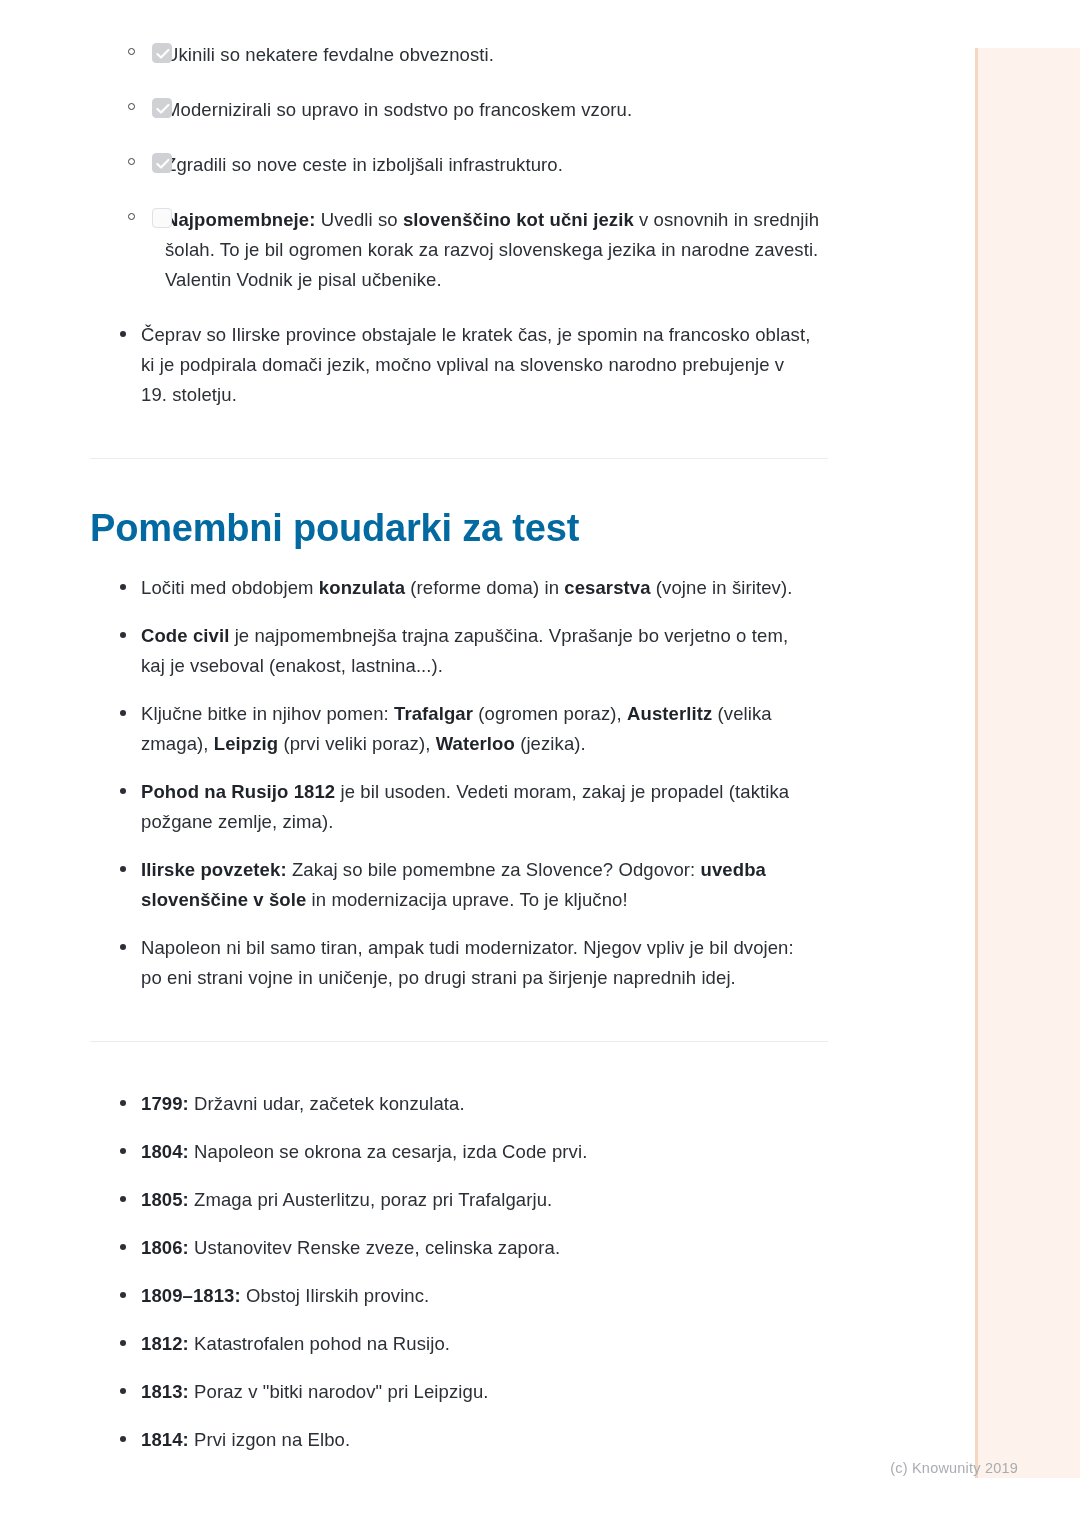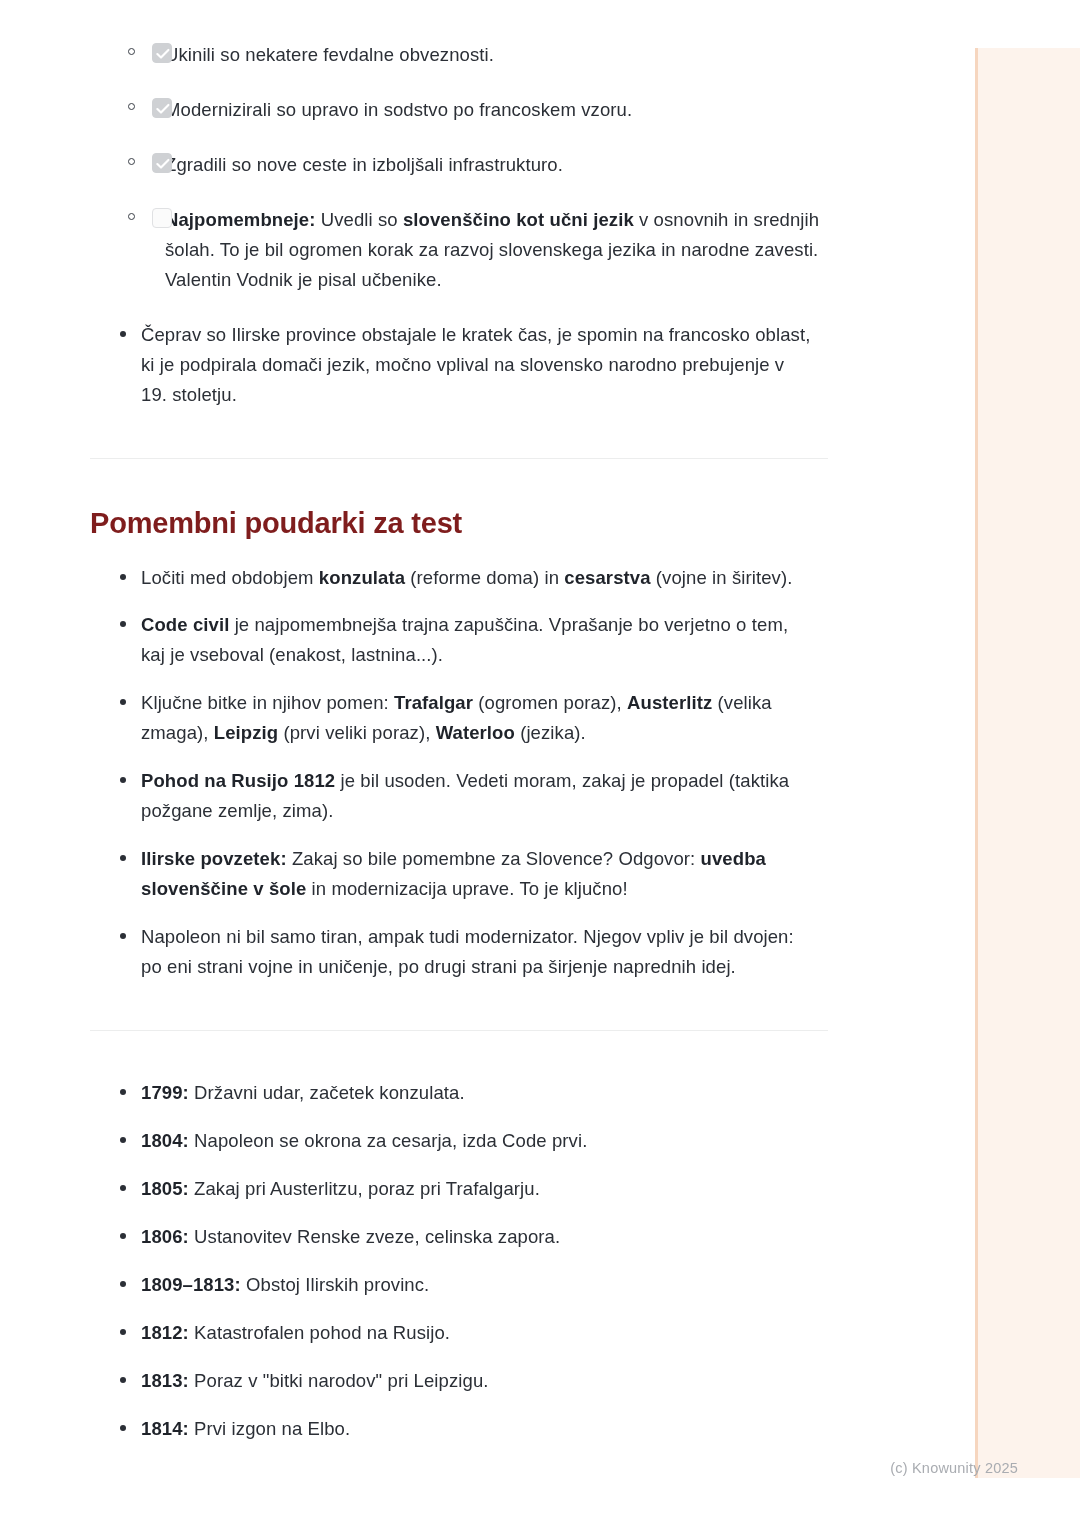--- a/index.html
+++ b/index.html
@@ -115,22 +115,22 @@
     display: block;
     position: absolute;
     left: 3px;
     top: 4px;
   }
 
   strong, b { font-weight: 700; color: #1f232a; }
 
   
   h2.section-title {
-    color: #7f1d1d;
-    font-size: 29px;
+    color: #0369a1;
+    font-size: 38px;
     font-weight: 700;
     letter-spacing: -0.2px;
     margin: 0 0 22px 0;
     line-height: 1.2;
   }
   hr.rule {
     border: none;
     border-top: 1.5px solid #eceded;
     margin: 48px 0 47px 0;
     width: 738px;
@@ -189,24 +189,24 @@
         <li><strong>Pohod na Rusijo 1812</strong><span> je bil usoden. Vedeti moram, zakaj je propadel (taktika požgane zemlje, zima).</span></li>
         <li><strong>Ilirske povzetek:</strong><span> Zakaj so bile pomembne za Slovence? Odgovor: </span><strong>uvedba slovenščine v šole</strong><span> in modernizacija uprave. To je ključno!</span></li>
         <li><span>Napoleon ni bil samo tiran, ampak tudi modernizator. Njegov vpliv je bil dvojen: po eni strani vojne in uničenje, po drugi strani pa širjenje naprednih idej.</span></li>
       </ul>
 
     <hr class="rule">
 
     <ul class="bullets">
         <li><strong>1799:</strong><span> Državni udar, začetek konzulata.</span></li>
         <li><strong>1804:</strong><span> Napoleon se okrona za cesarja, izda Code prvi.</span></li>
-        <li><strong>1805:</strong><span> Zakaj pri Austerlitzu, poraz pri Trafalgarju.</span></li>
+        <li><strong>1805:</strong><span> Zmaga pri Austerlitzu, poraz pri Trafalgarju.</span></li>
         <li><strong>1806:</strong><span> Ustanovitev Renske zveze, celinska zapora.</span></li>
         <li><strong>1809–1813:</strong><span> Obstoj Ilirskih provinc.</span></li>
         <li><strong>1812:</strong><span> Katastrofalen pohod na Rusijo.</span></li>
         <li><strong>1813:</strong><span> Poraz v "bitki narodov" pri Leipzigu.</span></li>
         <li><strong>1814:</strong><span> Prvi izgon na Elbo.</span></li>
       </ul>
 
   </div>
 </div>
 
-<div id="watermark">(c) Knowunity 2025</div>
+<div id="watermark">(c) Knowunity 2019</div>
 
 </body></html>

